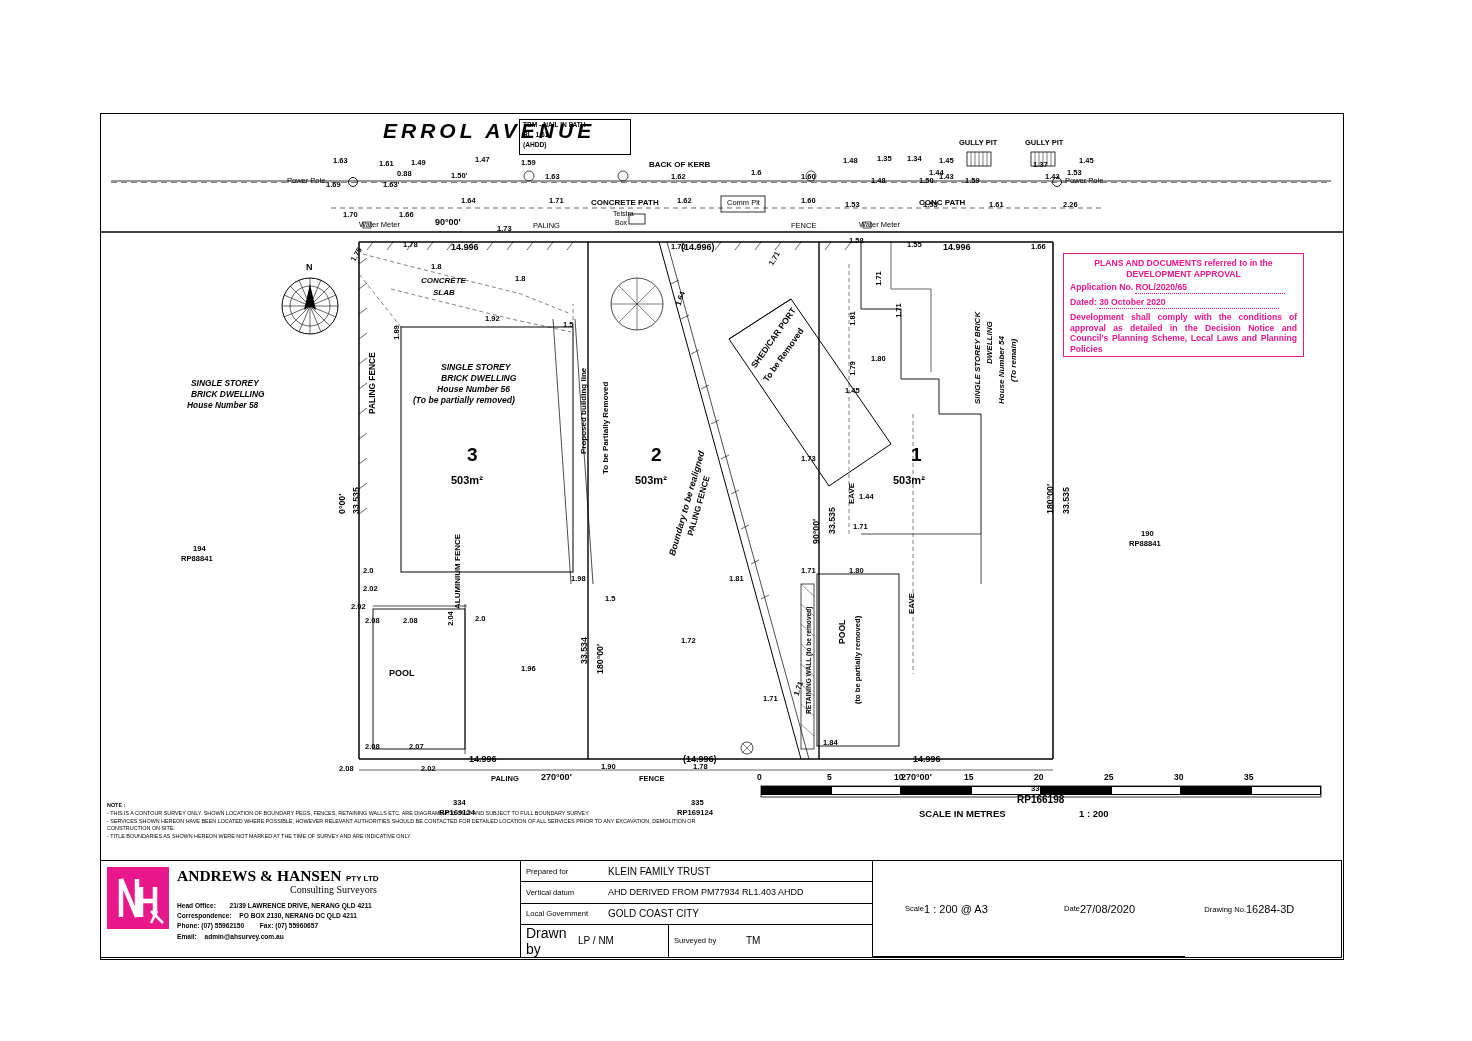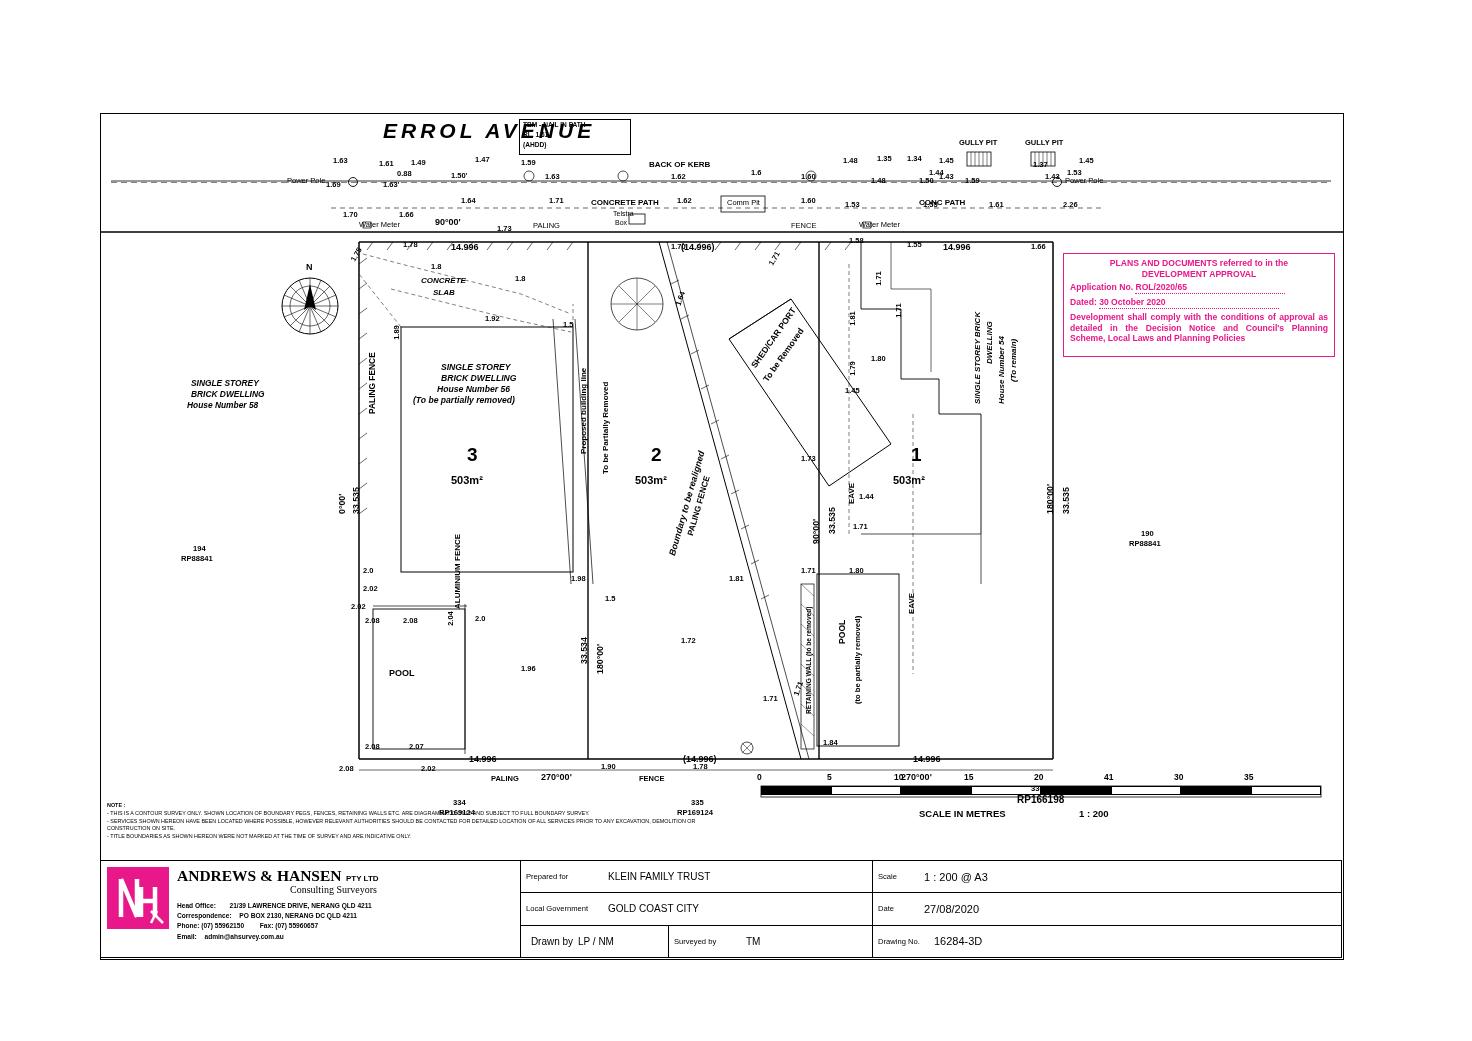--- a/index.html
+++ b/index.html
@@ -8,21 +8,21 @@
   .abs{position:absolute;}
   .lbl{position:absolute;white-space:nowrap;color:#000;}
   .b{font-weight:bold;}
   .i{font-style:italic;}
   .ctr{text-align:center;}
   
   #frame{position:absolute;left:100px;top:113px;width:1242px;height:845px;border:1.6px solid #000;background:#fff;}
   
   .streetname{font-size:21px;font-weight:bold;letter-spacing:4px;font-style:italic;}
   
-  #stamp{position:absolute;left:1063px;top:253px;width:272px;height:104px;border:1.4px solid #e8178a;color:#e8178a;font-size:8.6px;font-weight:bold;line-height:1.25;padding:4px 6px;box-sizing:border-box;}
+  #stamp{position:absolute;left:1063px;top:253px;width:241px;height:104px;border:1.4px solid #e8178a;color:#e8178a;font-size:8.6px;font-weight:bold;line-height:1.25;padding:4px 6px;box-sizing:border-box;}
   #stamp .t{text-align:center;}
   #stamp .row{margin-top:3px;}
   #stamp .ul{display:inline-block;border-bottom:1px dotted #e8178a;min-width:150px;}
   
   #titleblock{position:absolute;left:100px;top:860px;width:1242px;height:98px;border:1.6px solid #000;box-sizing:border-box;display:flex;}
   .tb-cell{border-right:1.2px solid #000;box-sizing:border-box;position:relative;}
   .tb-last{border-right:none;}
   
   .logo{width:62px;height:62px;background:#e8178a;position:relative;}
   .sbox{position:absolute;border:1px solid #000;height:9px;box-sizing:border-box;}
@@ -408,21 +408,21 @@
       <div class="sbox" style="left:210px;top:0;width:70px;"></div>
       <div class="sbox f" style="left:280px;top:0;width:70px;"></div>
       <div class="sbox" style="left:350px;top:0;width:70px;"></div>
       <div class="sbox f" style="left:420px;top:0;width:70px;"></div>
       <div class="sbox" style="left:490px;top:0;width:70px;"></div>
       <div class="lbl b" style="left:-4px;top:-14px;font-size:8.5px;">0</div>
       <div class="lbl b" style="left:66px;top:-14px;font-size:8.5px;">5</div>
       <div class="lbl b" style="left:133px;top:-14px;font-size:8.5px;">10</div>
       <div class="lbl b" style="left:203px;top:-14px;font-size:8.5px;">15</div>
       <div class="lbl b" style="left:273px;top:-14px;font-size:8.5px;">20</div>
-      <div class="lbl b" style="left:343px;top:-14px;font-size:8.5px;">41</div>
+      <div class="lbl b" style="left:343px;top:-14px;font-size:8.5px;">25</div>
       <div class="lbl b" style="left:413px;top:-14px;font-size:8.5px;">30</div>
       <div class="lbl b" style="left:483px;top:-14px;font-size:8.5px;">35</div>
       <div class="lbl b" style="left:158px;top:22px;font-size:9.5px;">SCALE IN METRES</div>
       <div class="lbl b" style="left:318px;top:22px;font-size:9.5px;">1  :  200</div>
     </div>
 
     <div class="abs" style="left:6px;top:688px;width:620px;">
       <div class="note b">NOTE :</div>
       <div class="note">- THIS IS A CONTOUR SURVEY ONLY.  SHOWN LOCATION OF BOUNDARY PEGS, FENCES, RETAINING WALLS ETC. ARE DIAGRAMMATIC ONLY AND SUBJECT TO FULL BOUNDARY SURVEY.</div>
       <div class="note">- SERVICES SHOWN HEREON HAVE BEEN LOCATED WHERE POSSIBLE, HOWEVER RELEVANT AUTHORITIES SHOULD BE CONTACTED FOR DETAILED LOCATION OF ALL SERVICES PRIOR TO ANY EXCAVATION, DEMOLITION OR CONSTRUCTION ON SITE.</div>
@@ -482,32 +482,36 @@
       </div>
     </div>
 
 
     <div class="tb-cell" style="width:352px;display:flex;flex-direction:column;">
       <div style="flex:1;border-bottom:1.2px solid #000;display:flex;align-items:center;">
         <span style="font-size:7.6px;padding-left:5px;width:82px;">Prepared for</span>
         <span style="font-size:10px;">KLEIN FAMILY TRUST</span>
       </div>
       <div style="flex:1;border-bottom:1.2px solid #000;display:flex;align-items:center;">
+        <span style="font-size:7.6px;padding-left:5px;width:82px;">Vertical datum</span>
+        <span style="font-size:9px;">AHD DERIVED FROM PM77934 RL1.403 AHDD</span>
+      </div>
+      <div style="flex:1;border-bottom:1.2px solid #000;display:flex;align-items:center;">
         <span style="font-size:7.6px;padding-left:5px;width:82px;">Local Government</span>
         <span style="font-size:10px;">GOLD COAST CITY</span>
       </div>
       <div style="flex:1;display:flex;align-items:center;">
-        <span style="font-size:10px;padding-left:5px;width:52px;text-align:center;">Drawn by</span>
+        <span style="font-size:14px;padding-left:5px;width:52px;">Drawn by</span>
         <span style="font-size:10px;width:90px;">LP / NM</span>
         <span style="font-size:7.6px;width:72px;border-left:1.2px solid #000;padding-left:5px;height:100%;display:flex;align-items:center;">Surveyed by</span>
         <span style="font-size:10px;">TM</span>
       </div>
     </div>
 
-    <div class="tb-cell tb-last" style="flex:1;display:flex;flex-direction:column;">
+    <div class="tb-cell tb-last" style="flex:1;display:flex;flex-direction:row;text-align:right;">
       <div style="flex:1;border-bottom:1.2px solid #000;display:flex;align-items:center;">
         <span style="font-size:7.6px;padding-left:5px;width:46px;">Scale</span>
         <span style="font-size:11px;">1 : 200 @ A3</span>
       </div>
       <div style="flex:1;border-bottom:1.2px solid #000;display:flex;align-items:center;">
         <span style="font-size:7.6px;padding-left:5px;width:46px;">Date</span>
         <span style="font-size:11px;">27/08/2020</span>
       </div>
       <div style="flex:1;display:flex;align-items:center;">
         <span style="font-size:7.6px;padding-left:5px;width:56px;">Drawing No.</span>

